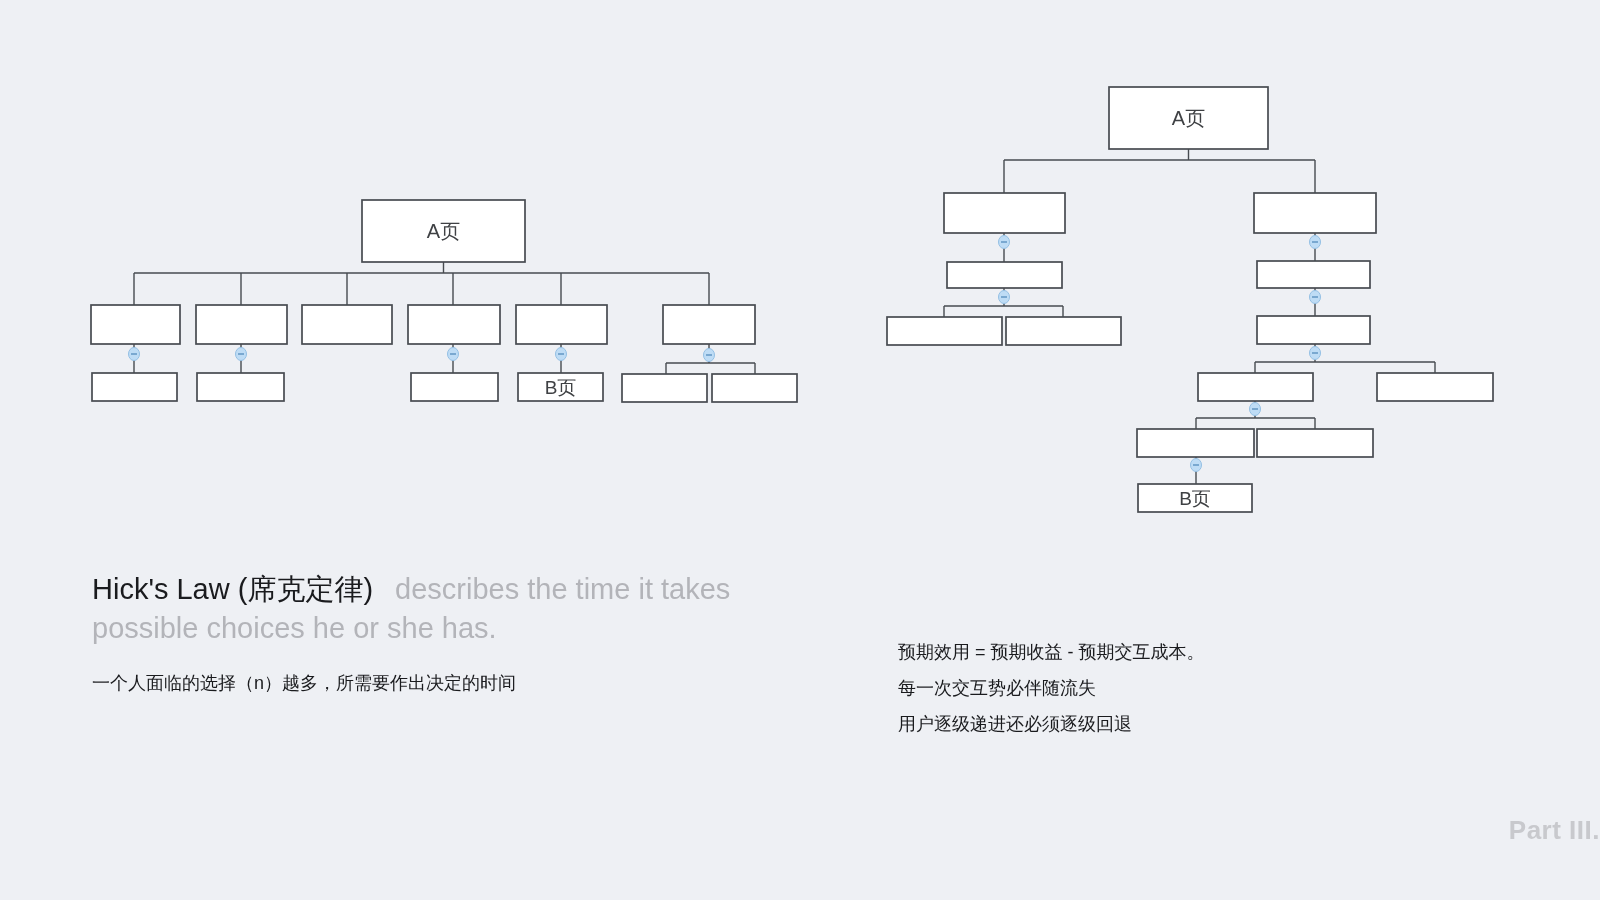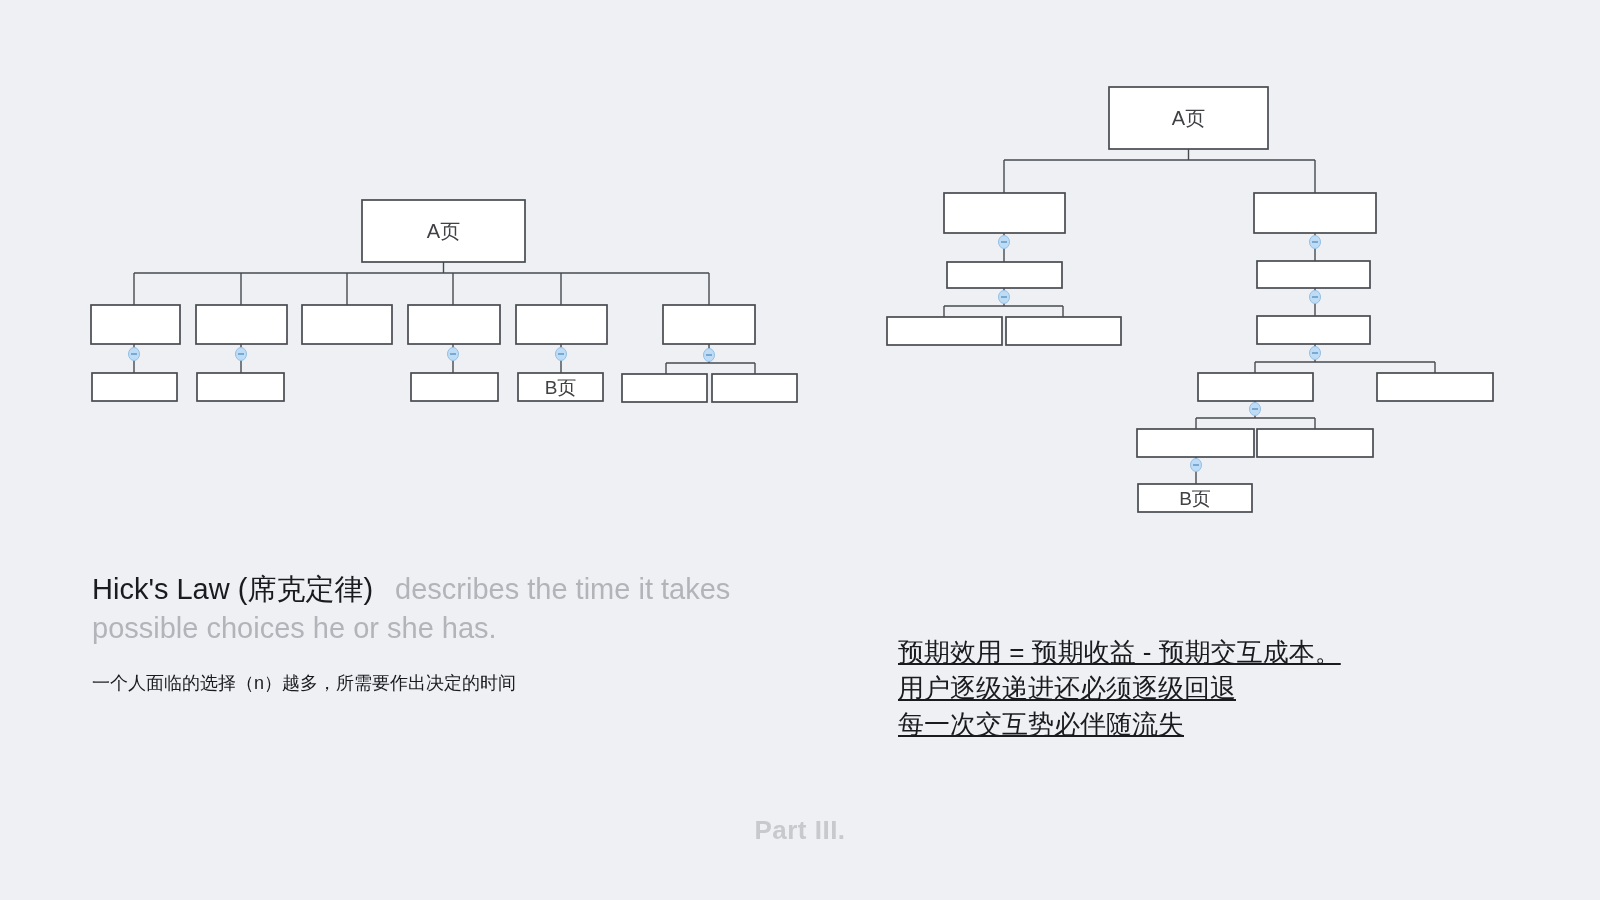--- a/index.html
+++ b/index.html
@@ -32,24 +32,24 @@
   text.node-label{fill:var(--node-text);text-anchor:middle;dominant-baseline:central;}
   text.root-label{font-size:20px;}
   text.leaf-label{font-size:19px;}
 
   .textblock{position:absolute;white-space:nowrap;}
   .hick-block{left:92px;top:524px;font-size:29px;line-height:39px;color:var(--text-gray);margin-top:46px;}
   .hick-block .dark{color:var(--text-dark);}
   .hick-block .gap{margin-left:22px;}
   .cn-block{left:92px;top:664px;font-size:18px;line-height:39px;color:var(--text-dark);}
   .rt-heading{left:898px;top:556px;font-size:29px;color:var(--text-dark);}
-  .rt-body{left:898px;top:634px;font-size:26px;line-height:36px;color:var(--text-dark);text-decoration:underline;}
+  .rt-body{left:898px;top:634px;font-size:18px;line-height:36px;color:var(--text-dark);}
   .footer{
     position:absolute;left:0;top:815px;width:1600px;
-    text-align:center;font-size:26px;font-weight:bold;
+    text-align:right;font-size:26px;font-weight:bold;
     letter-spacing:0.5px;color:var(--footer-gray);
   }
 </style>
 </head>
 <body style="background: rgb(238, 240, 244);">
 
 <div class="stage">
 
   <svg class="diagram-layer" width="1600" height="900" viewBox="0 0 1600 900">
 
@@ -173,19 +173,19 @@
     <div>possible choices he or she has.</div>
   </div>
 
   <div class="textblock cn-block">
     <div>一个人面临的选择（n）越多，所需要作出决定的时间</div>
   </div>
 
 
   <div class="textblock rt-body">
     <div>预期效用 = 预期收益 - 预期交互成本。</div>
+    <div>每一次交互势必伴随流失</div>
     <div>用户逐级递进还必须逐级回退</div>
-    <div>每一次交互势必伴随流失</div>
   </div>
 
   <div class="footer">Part III.</div>
 
 </div>
 
 </body></html>

